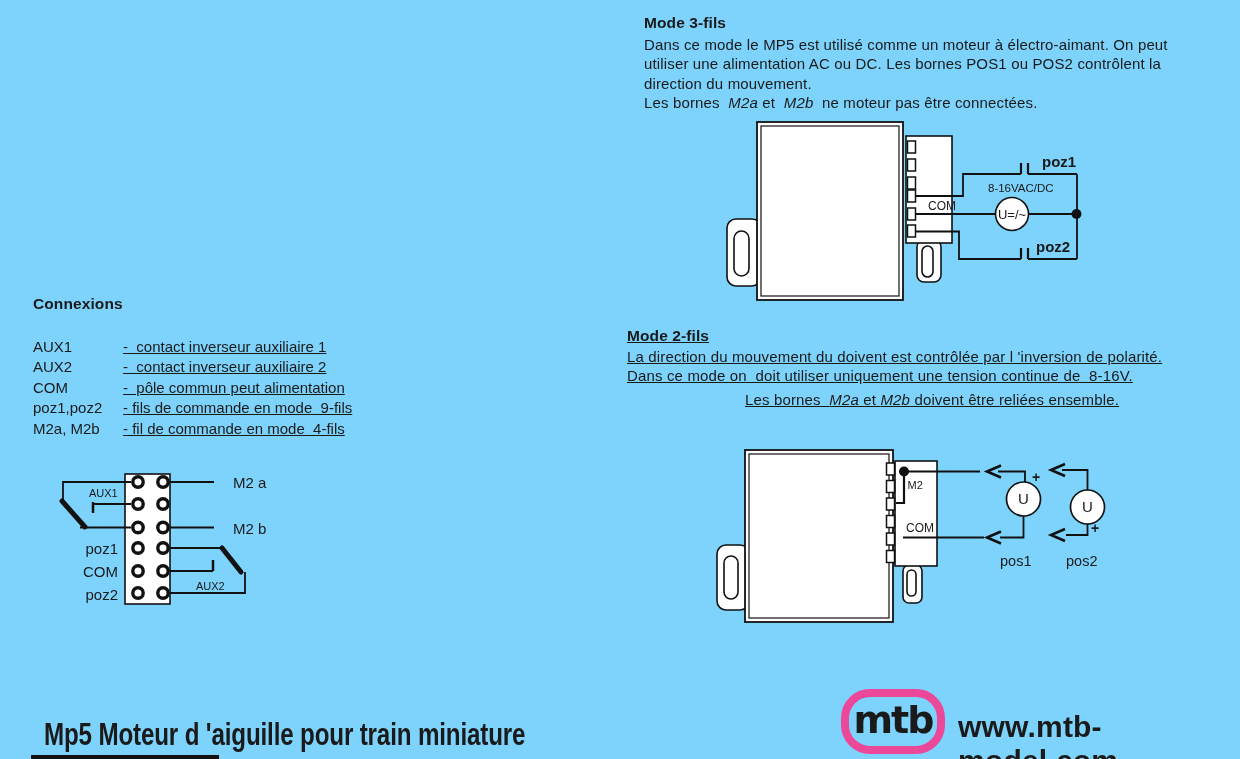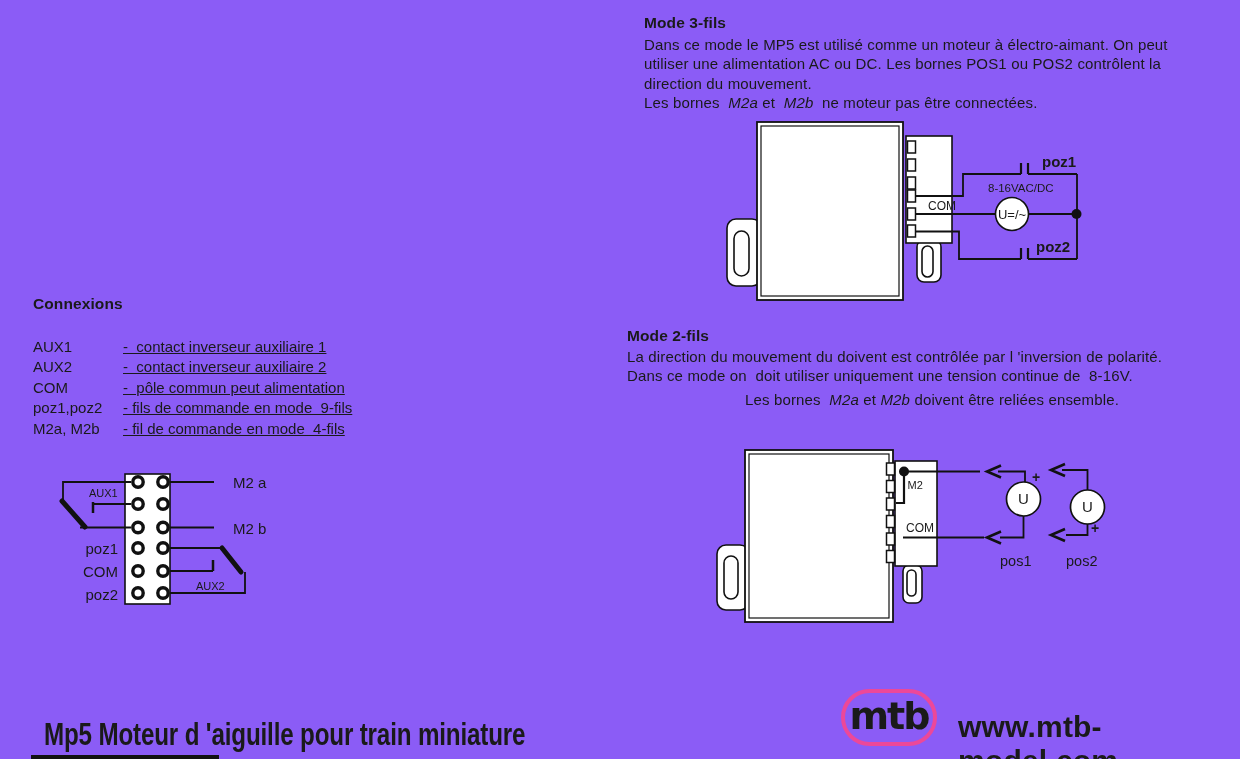--- a/index.html
+++ b/index.html
@@ -1,31 +1,31 @@
 <!DOCTYPE html>
 <html><head>
 <meta charset="utf-8">
 <style>
   html,body{margin:0;padding:0;background:#888;}
-  #page{position:relative;width:1240px;height:759px;background:#8b5cf6;overflow:hidden;
+  #page{position:relative;width:1240px;height:759px;background:#7dd3fc;overflow:hidden;
         font-family:"Liberation Sans",sans-serif;color:#1a1a1a;}
   .abs{position:absolute;}
   h3.sec{font-size:15.5px;font-weight:bold;margin:0;line-height:19px;letter-spacing:0.1px;}
   .bodyline{font-size:15px;line-height:19.3px;letter-spacing:0.15px;white-space:pre;}
   .it{font-style:italic;}
   .note{margin-top:4px;text-align:center;}
   
   .conn-rows{margin-top:24px;}
   .conn-row{font-size:15px;line-height:20.4px;white-space:pre;text-decoration:underline;}
   .conn-term{display:inline-block;width:90px;}
   
   #title{font-size:31px;font-weight:bold;letter-spacing:-0.2px;transform:scaleX(0.78);
          transform-origin:left center;white-space:pre;}
   
-  #logo{left:841px;top:689px;width:88px;height:49px;border:4px solid #ec4899;border-radius:29px;
+  #logo{left:841px;top:689px;width:88px;height:49px;border:8px solid #ec4899;border-radius:29px;
         display:flex;align-items:center;justify-content:center;}
   #logo-text{font-size:38px;font-weight:bold;letter-spacing:-2px;line-height:1;
              font-family:"DejaVu Sans",sans-serif;padding-bottom:4px;}
   #website{font-size:30px;font-weight:bold;letter-spacing:0.2px;}
   #bottom-bar{left:31px;top:755px;width:188px;height:4px;background:#111;}
   
   svg{display:block;}
   svg .wire{stroke:#111;stroke-width:1.8;fill:none;}
   svg .thick{stroke:#111;stroke-width:5;fill:none;stroke-linecap:round;}
   svg .box{fill:#fff;stroke:#111;}
@@ -80,21 +80,21 @@
     <path class="wire" style="stroke-width:2.2" d="M1021 259 V248 M1028 259 V248"></path>
     <path class="wire" d="M1028 259 H1077 M1077 174 V259"></path>
 
     <text x="928" y="210" font-size="12">COM</text>
     <text x="988" y="192" font-size="11.5">8-16VAC/DC</text>
     <text x="1012" y="218.5" font-size="13" text-anchor="middle">U=/~</text>
     <text x="1042" y="167" font-size="15" class="b">poz1</text>
     <text x="1036" y="252" font-size="15" class="b">poz2</text>
   </svg>
 
-  <div class="abs" style="left:627px;top:326px;width:610px;">
+  <div class="abs" style="left:627px;top:326px;width:610px;text-decoration:underline;">
     <h3 class="sec">Mode 2-fils</h3>
     <div style="margin-top:2px;">
       <div class="bodyline">La direction du mouvement du doivent est contrôlée par l 'inversion de polarité.</div>
       <div class="bodyline">Dans ce mode on  doit utiliser uniquement une tension continue de  8-16V.</div>
       <div class="bodyline note"><span>Les bornes  </span><span class="it">M2a</span><span> et </span><span class="it">M2b</span><span> doivent être reliées ensemble.</span></div>
     </div>
   </div>
 
   <svg class="abs" style="left:710px;top:445px;" width="400" height="185" viewBox="710 445 400 185">
     <g class="box" stroke-width="1.6">

